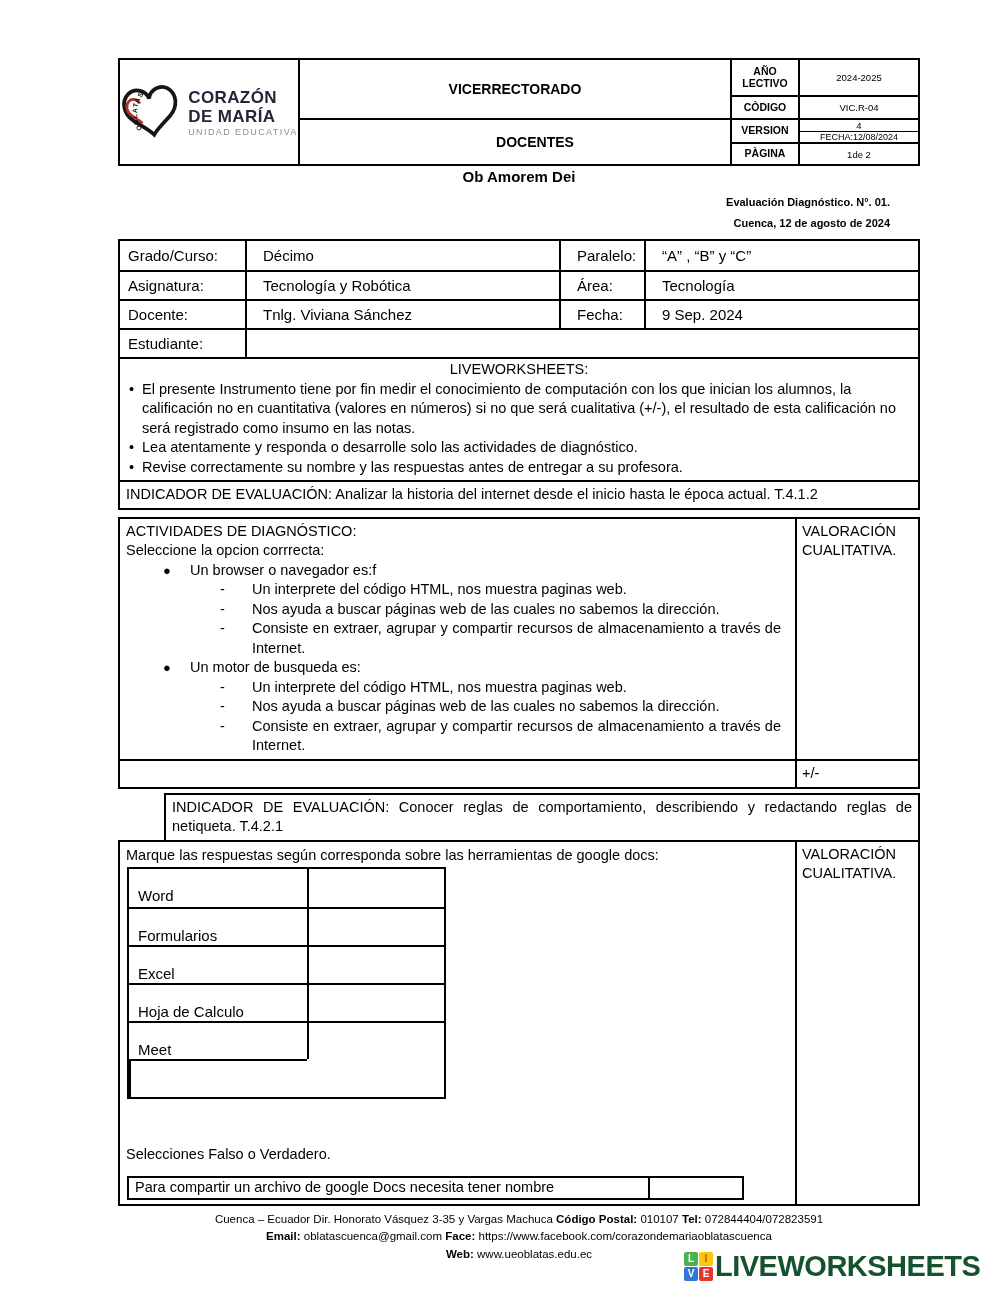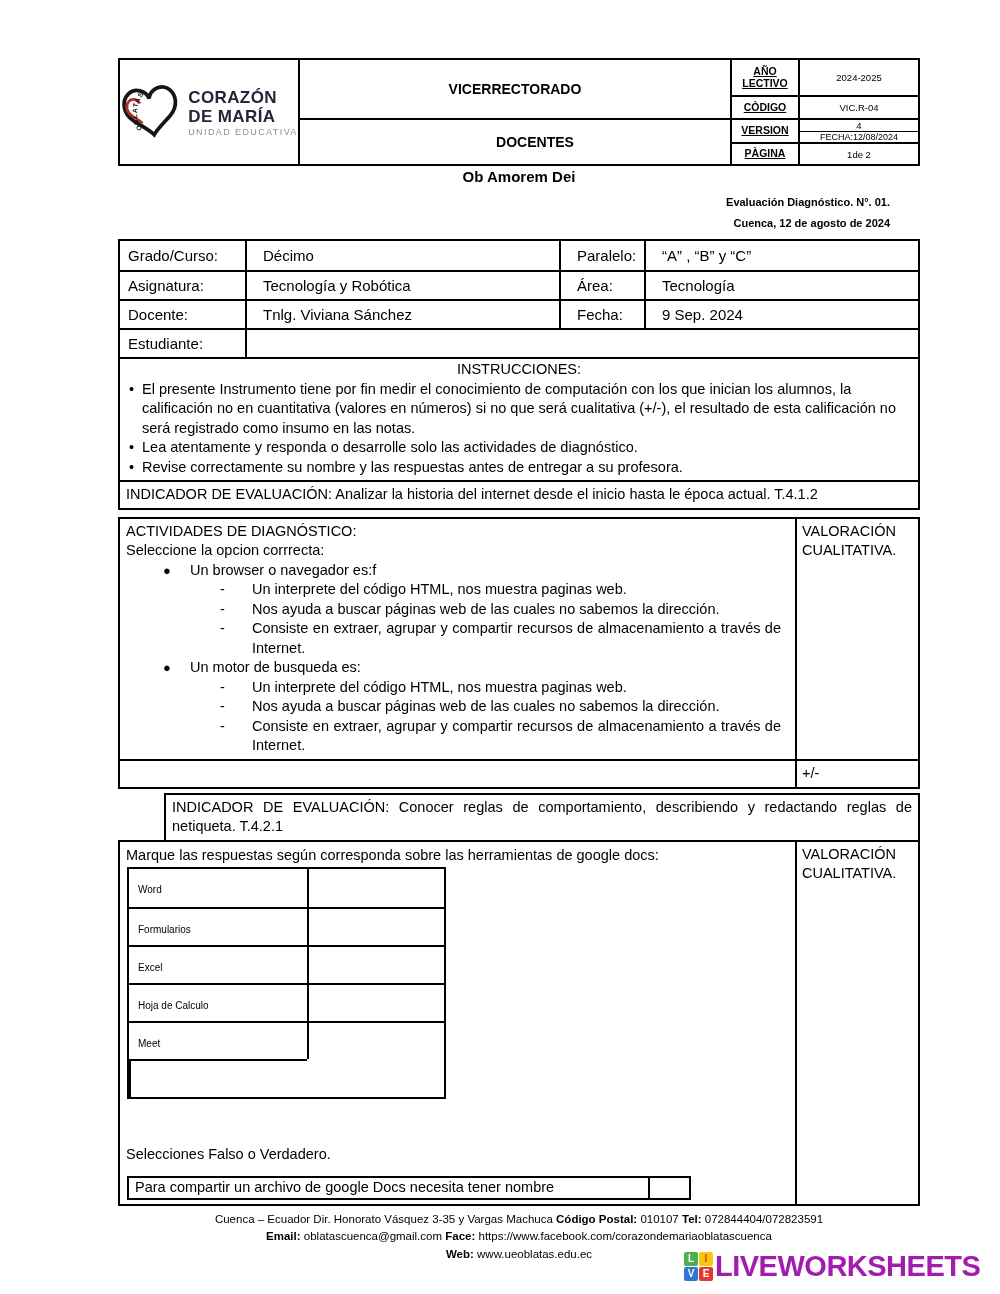--- a/index.html
+++ b/index.html
@@ -10,21 +10,21 @@
 
   
   .hdr{display:grid;grid-template-columns:178px 432px 68px 120px;grid-template-rows:35px 23px 24px 22px;width:802px;}
   .hdr>div{box-sizing:border-box;}
   .logo-cell{grid-row:1/5;grid-column:1;display:flex;align-items:center;justify-content:center;gap:6px;}
   .logo-txt .l1{font-size:17px;font-weight:800;color:#25253a;letter-spacing:.4px;line-height:19px;}
   .logo-txt .l2{font-size:9px;color:#8d8d8d;letter-spacing:1.4px;margin-top:1px;}
   .hcell{display:flex;align-items:center;justify-content:center;text-align:center;}
   .hdr .bl{border-left:2px solid #000;} .hdr .bt{border-top:2px solid #000;}
   .hdr-main{font-weight:bold;font-size:14px;}
-  .mlabel{font-weight:bold;font-size:10.5px;line-height:11.5px;text-decoration:underline;}
+  .mlabel{font-weight:bold;font-size:10.5px;line-height:11.5px;}
   .mval{font-size:9.5px;}
   .ver-split{display:flex;flex-direction:column;align-items:stretch;padding:0;}
   .ver-split .t{flex:1;display:flex;align-items:center;justify-content:center;border-bottom:1.5px solid #000;font-size:9.5px;}
   .ver-split .b{flex:1.2;display:flex;align-items:center;justify-content:center;font-size:9px;}
 
   
   .motto{margin-top:2px;text-align:center;font-weight:bold;font-size:15px;}
   .eval{margin-top:7px;text-align:right;font-weight:bold;font-size:11px;line-height:21px;padding-right:30px;}
 
   
@@ -50,24 +50,24 @@
   .act1-left{padding:3px 6px;font-size:14.5px;line-height:19.5px;}
   .qline{position:relative;padding-left:64px;}
   .qline .bdot{position:absolute;left:37px;font-size:13px;}
   .opt{position:relative;padding-left:126px;padding-right:8px;text-align:justify;}
   .opt .dash{position:absolute;left:94px;}
   .score-left{height:28px;}
   .score-right{height:28px;}
 
   .act2-left{padding:4px 6px;font-size:14.5px;line-height:19.5px;min-height:341px;}
   .tools{display:grid;grid-template-columns:178px 137px;grid-auto-rows:38px;width:319px;margin-top:2px;margin-left:1px;}
-  .tools>div{box-sizing:border-box;padding:11px 0 0 9px;font-size:10px;}
+  .tools>div{box-sizing:border-box;padding:17px 0 0 9px;font-size:15px;}
   .tools .bl{border-left:2px solid #000;} .tools .bt{border-top:2px solid #000;}
   .tf-label{margin-top:46px;}
-  .tf-row{display:grid;grid-template-columns:519px 132px;height:24px;width:564px;margin-top:11px;margin-left:1px;}
+  .tf-row{display:grid;grid-template-columns:519px 132px;height:24px;width:617px;margin-top:11px;margin-left:1px;}
   .tf-row>div{box-sizing:border-box;display:flex;align-items:center;padding-left:6px;font-size:14.5px;}
   .tf-row .bl{border-left:2px solid #000;}
 
   
   .footer{margin-top:5px;text-align:center;font-size:11.5px;line-height:17.5px;}
   .footer b{font-weight:bold;}
 
   
   .lws{position:absolute;left:684px;top:1251px;display:flex;align-items:center;gap:2px;}
   .lws-grid{display:grid;grid-template-columns:14px 14px;grid-template-rows:14px 14px;gap:1px;}
@@ -137,21 +137,21 @@
       <div class="bt">Docente:</div>
       <div class="bl bt">Tnlg. Viviana Sánchez</div>
       <div class="bl bt">Fecha:</div>
       <div class="bl bt">9 Sep. 2024</div>
 
       <div class="bt">Estudiante:</div>
       <div class="bl bt" style="grid-column:2/5;"></div>
     </div>
 
     <div class="instr bx">
-      <div class="ttl">INSTRUCCIONES:</div>
+      <div class="ttl">LIVEWORKSHEETS:</div>
       <div class="b-item"><span class="dot">•</span><span>El presente Instrumento tiene por fin medir el conocimiento de computación con los que inician los alumnos, la calificación no en cuantitativa (valores en números) si no que será cualitativa (+/-), el resultado de esta calificación no será registrado como insumo en las notas.</span></div>
       <div class="b-item"><span class="dot">•</span><span>Lea atentamente y responda o desarrolle solo las actividades de diagnóstico.</span></div>
       <div class="b-item"><span class="dot">•</span><span>Revise correctamente su nombre y las respuestas antes de entregar a su profesora.</span></div>
     </div>
 
     <div class="ind bx">INDICADOR DE EVALUACIÓN: Analizar la historia del internet desde el inicio hasta le época actual. T.4.1.2</div>
 
     <div class="act bx" style="margin-top:7px;">
       <div class="act1-left">
         <div>ACTIVIDADES DE DIAGNÓSTICO:</div>
@@ -224,15 +224,15 @@
     </div>
   </div>
 
   <div class="lws">
     <div class="lws-grid">
       <span id="sq0" style="background: rgb(76, 175, 80); color: rgb(255, 255, 255);">L</span>
       <span id="sq1" style="background: rgb(246, 201, 14); color: rgb(224, 60, 49);">I</span>
       <span id="sq2" style="background: rgb(47, 119, 208); color: rgb(255, 255, 255);">V</span>
       <span id="sq3" style="background: rgb(230, 55, 46); color: rgb(255, 255, 255);">E</span>
     </div>
-    <div class="lws-text" style="color: #a21caf;">LIVEWORKSHEETS</div>
+    <div class="lws-text" style="color: #14532d;">LIVEWORKSHEETS</div>
   </div>
 </div>
 
 </body></html>

